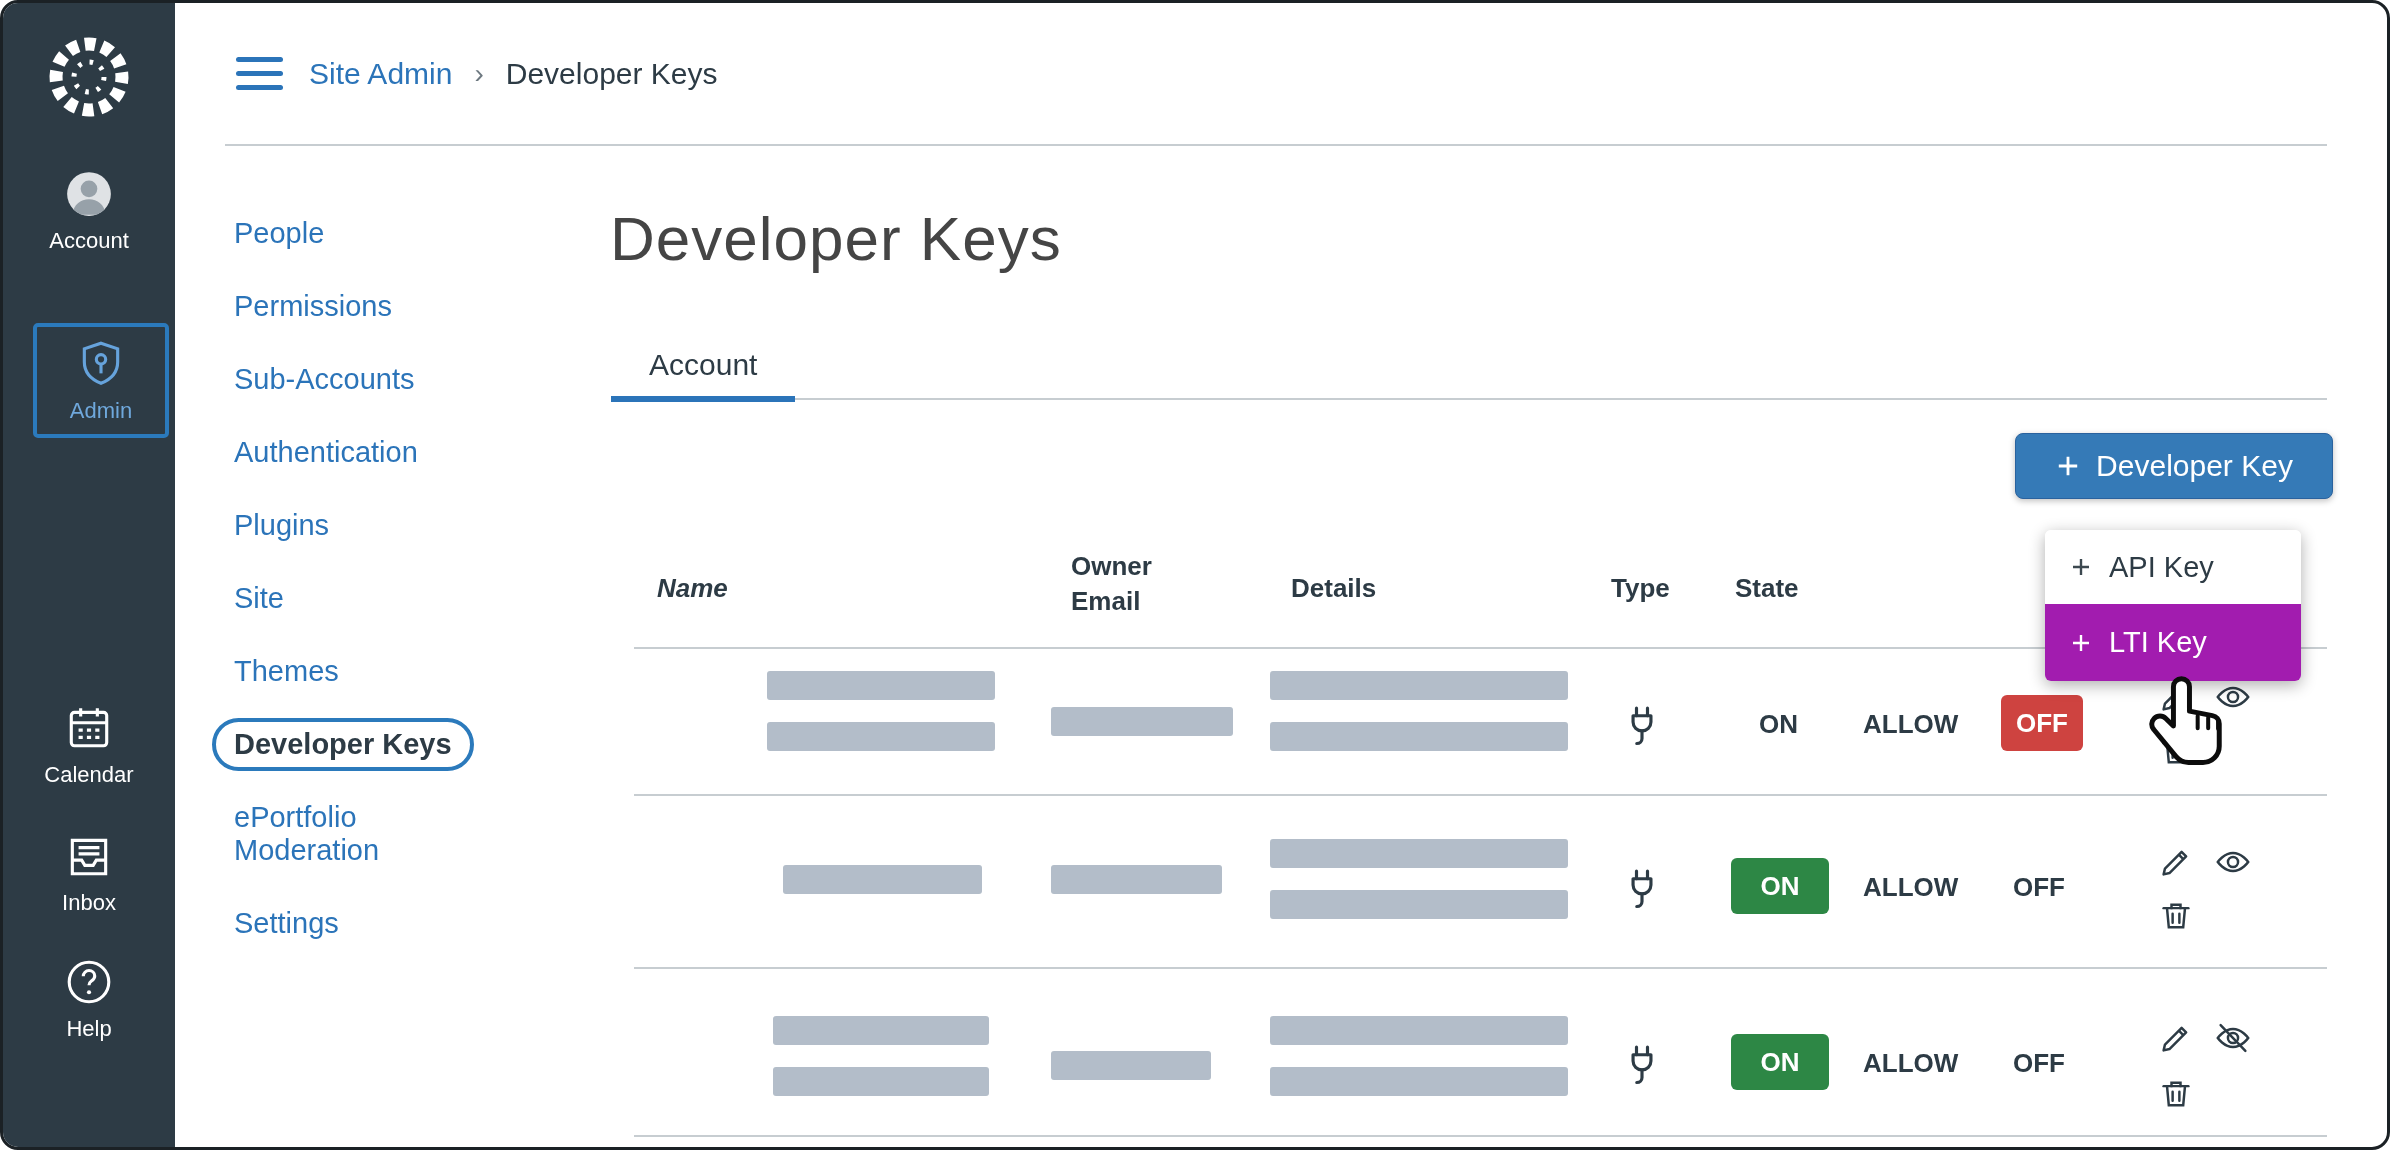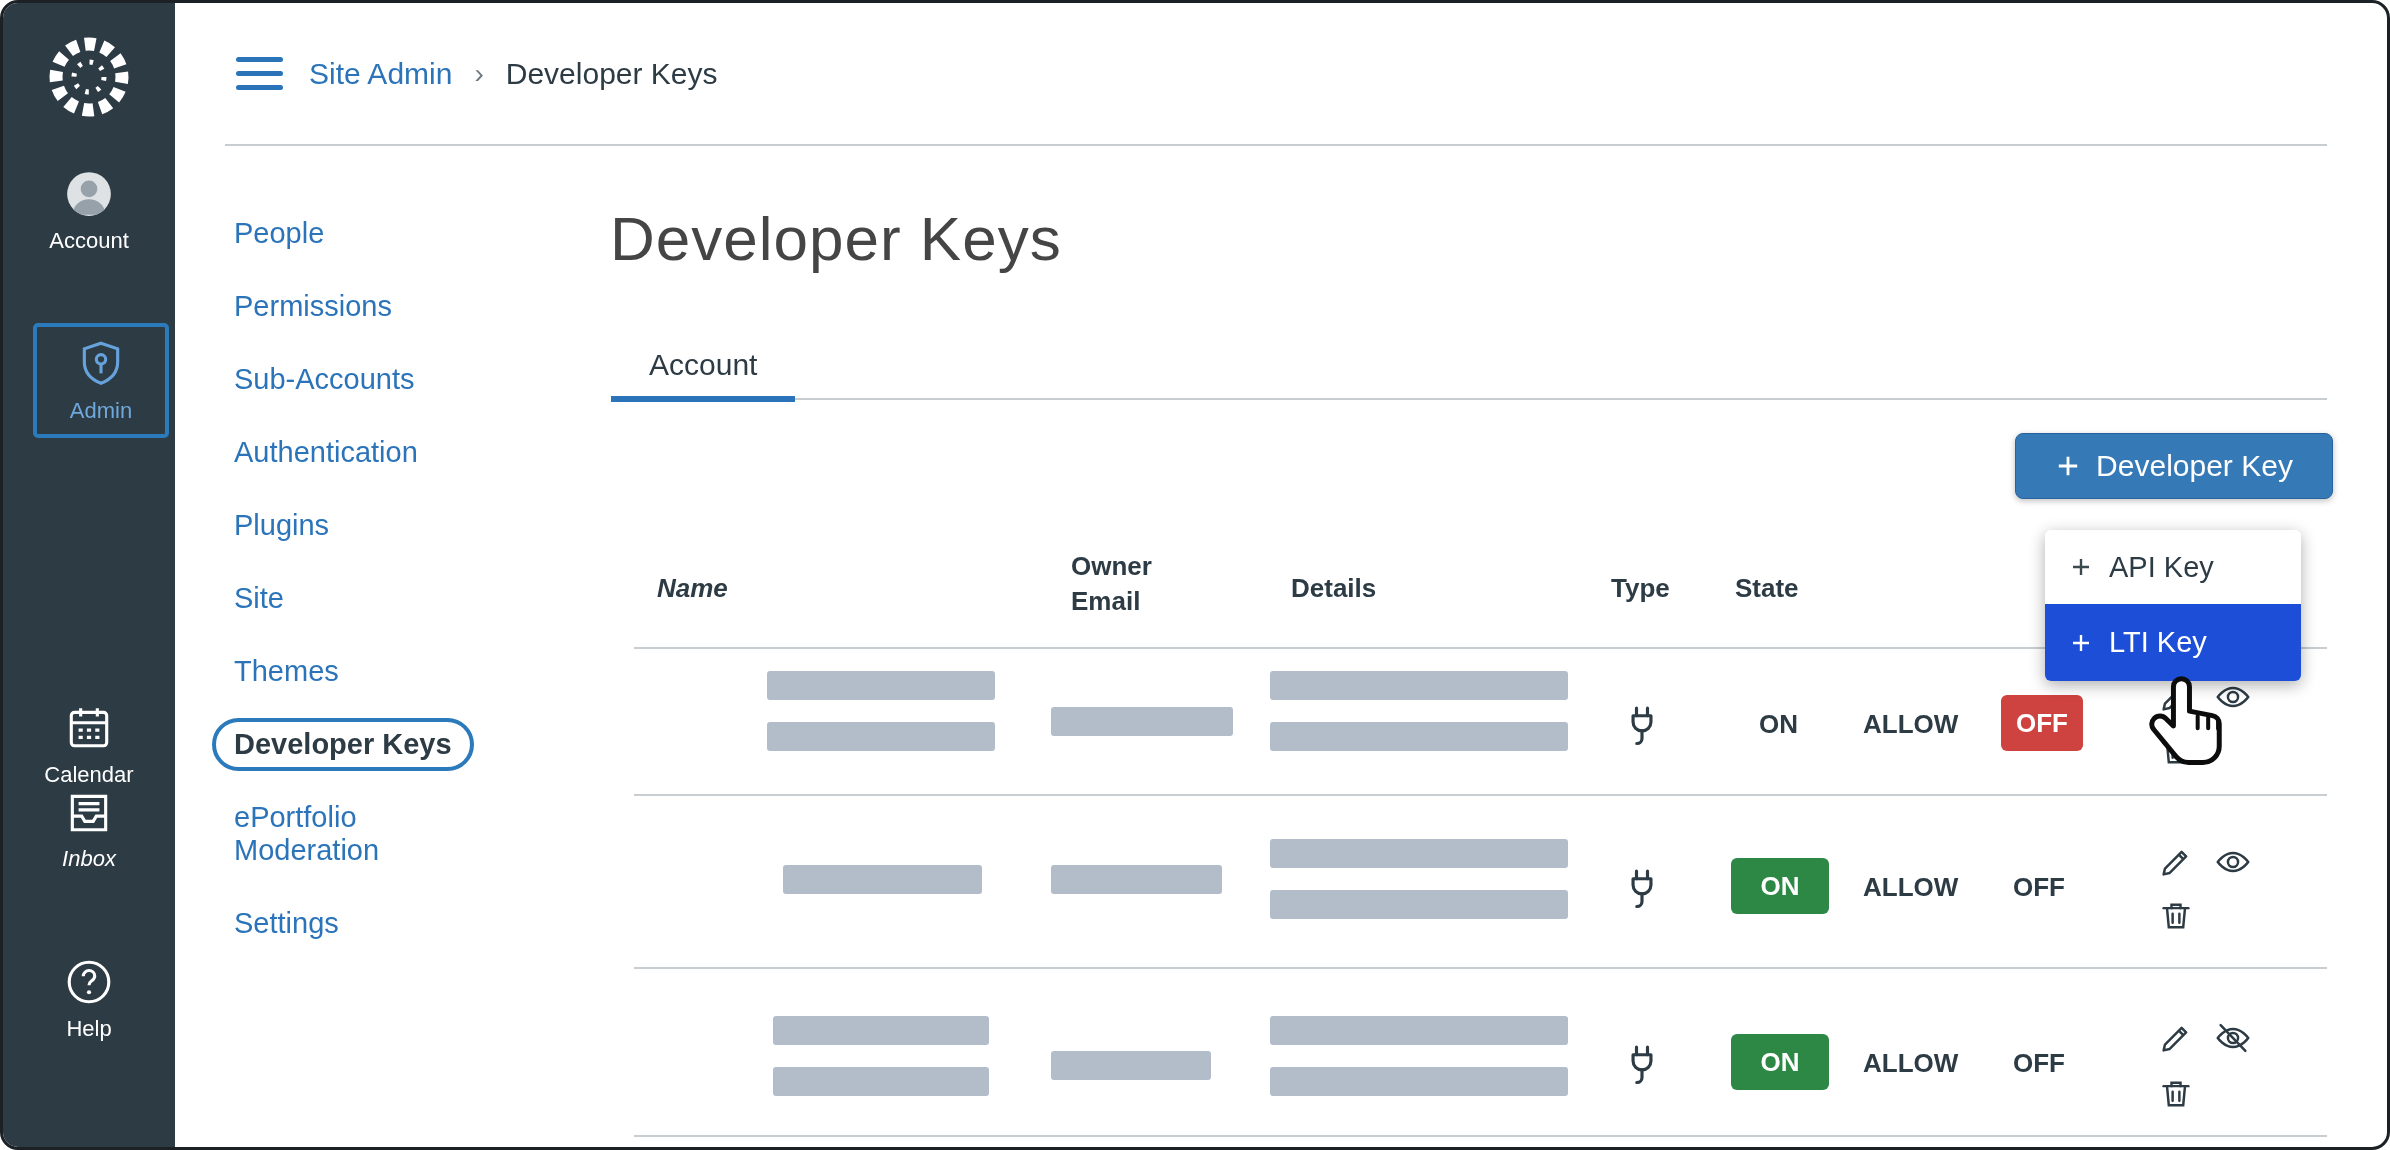--- a/index.html
+++ b/index.html
@@ -46,21 +46,21 @@
                 background:#357AB7; border:1px solid #2A629E; border-radius:8px; color:#fff;
                 font-size:30px; display:flex; align-items:center; justify-content:center;
                 gap:15px; box-shadow:0 2px 6px rgba(0,0,0,.25); cursor:pointer; }
   .devkey-btn svg { width:26px; height:26px; }
 
   .menu { position:absolute; left:2042px; top:527px; width:256px; z-index:50; background:#fff;
           border-radius:6px; box-shadow:0 4px 16px rgba(0,0,0,.32); overflow:hidden; }
   .menu-item { height:74px; display:flex; align-items:center; gap:16px; padding:0 24px;
                font-size:29px; color:#2D3B45; cursor:pointer; background:#fff; }
   .menu-item svg { width:24px; height:24px; }
-  .menu-item.hl { background:#1d4ed8; color:#fff; height:77px; }
+  .menu-item.hl { background:#a21caf; color:#fff; height:77px; }
 
   
   .th { position:absolute; font-size:26px; font-weight:bold; color:#2D3B45; line-height:1.35; }
   .hline { position:absolute; left:631px; right:60px; height:2px; background:#C7CDD1; }
   .row { position:absolute; left:0; right:4px; }
   .bar { position:absolute; height:29px; background:#B3BDC9; border-radius:3px; }
   .plug { position:absolute; width:44px; height:44px; }
   .st-text { position:absolute; font-size:26px; font-weight:700; color:#2D3B45; cursor:pointer; }
   .st-btn  { position:absolute; height:56px; border-radius:6px; display:flex; align-items:center;
              justify-content:center; color:#fff; font-size:26px; font-weight:700; cursor:pointer; }
@@ -121,21 +121,21 @@
       <span class="sicon">
         <svg viewBox="0 0 48 48" fill="none" stroke="#fff" stroke-width="3">
           <rect x="7" y="9" width="34" height="32" rx="3"></rect>
           <path d="M7 19h34M16 5v8M32 5v8"></path>
           <path d="M14 26h4M22 26h4M30 26h4M14 33h4M22 33h4M30 33h4"></path>
         </svg>
       </span>
       <span>Calendar</span>
     </div>
 
-    <div class="snav-item" style="top:784px;font-style:italic;">
+    <div class="snav-item" style="top:828px;">
       <span class="sicon">
         <svg viewBox="0 0 48 48" fill="none" stroke="#fff" stroke-width="3">
           <path d="M8 9h32v32H8z"></path>
           <path d="M8 28h9l3 5h8l3-5h9"></path>
           <path d="M14 16h20M14 22h20"></path>
         </svg>
       </span>
       <span>Inbox</span>
     </div>
 

